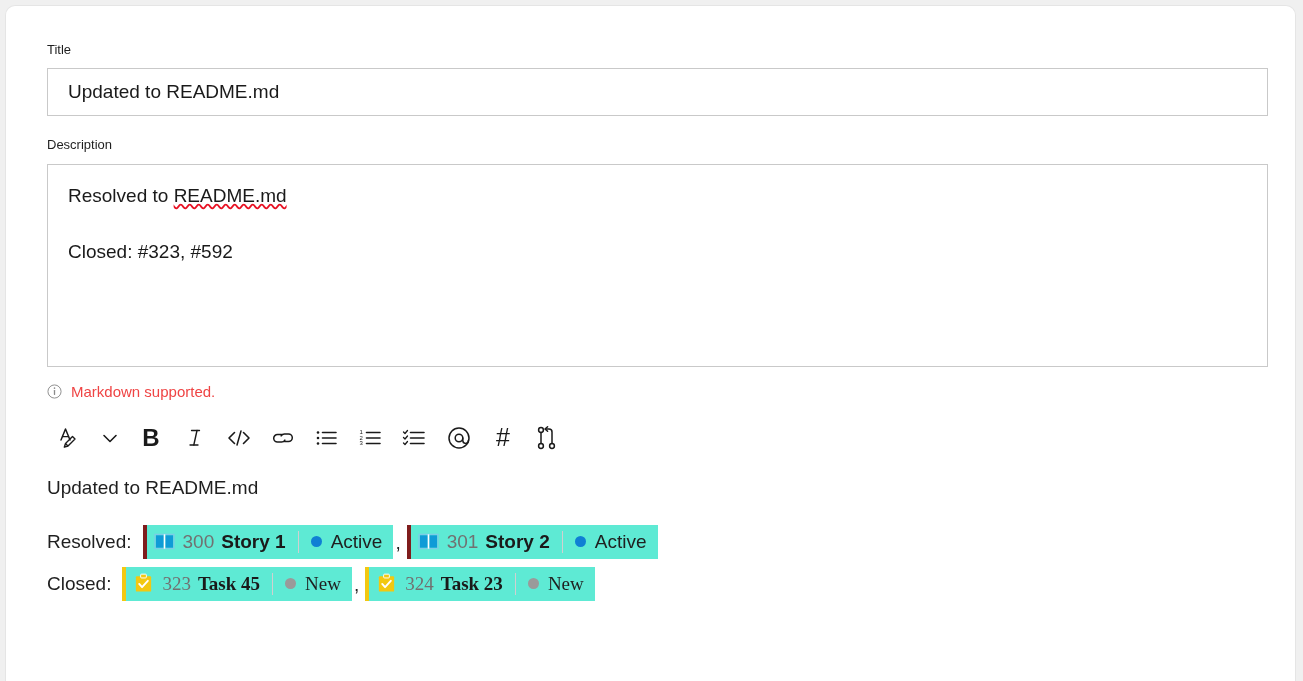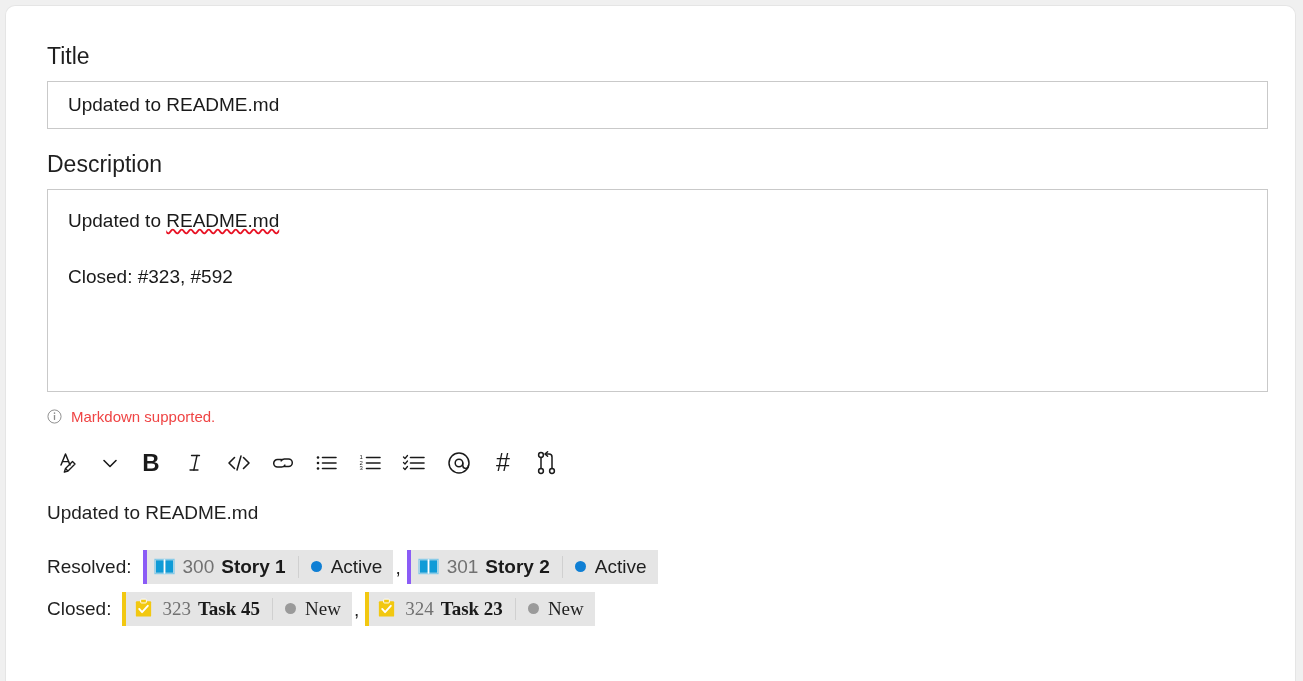--- a/index.html
+++ b/index.html
@@ -15,21 +15,21 @@
     left: 6px; top: 6px;
     width: 1289px; height: 700px;
     background: #ffffff;
     border-radius: 9px 9px 0 0;
     box-shadow: 0 0 0 1px rgba(0,0,0,0.045);
     overflow: hidden;
   }
   .pad { padding: 36px 33px 0 41px; }
 
   .field-label {
-    font-size: 23px;
+    font-size: 13px;
     color: #1f1f1f;
     line-height: 1.25;
     margin-bottom: 10px;
   }
   .title-input {
     width: 1221px;
     height: 48px;
     border: 1px solid #c9c9c9;
     background: #fff;
     font-family: "Liberation Sans", sans-serif;
@@ -111,22 +111,22 @@
     height: 37px;
     white-space: nowrap;
   }
   .row-label { margin-right: 11px; }
   .comma { margin: 0 6px 0 2px; align-self: flex-end; padding-bottom: 6px; }
 
   .chip {
     display: inline-flex;
     align-items: center;
     height: 34px;
-    background: #e5e5e5;
-    border-left: 4px solid #8b5cf6;
+    background: #5eead4;
+    border-left: 4px solid #7f1d1d;
     padding: 0 11px 0 7px;
     font-size: 19px;
   }
   .chip.task { border-left-color: #f2c811; font-family: Liberation Serif, serif; }
   .chip-ico { width: 21px; height: 21px; margin-right: 8px; flex: 0 0 auto; display:block; }
   .chip-id { color: #717171; margin-right: 7px; }
   .chip-name { color: #1a1a1a; font-weight: bold; }
   .chip-sep {
     width: 1px; height: 22px;
     background: #d0d0d0;
@@ -148,21 +148,21 @@
   <div class="pad">
 
     <div class="field-label">Title</div>
     <input class="title-input" type="text" value="Updated to README.md" style="">
 
     <div class="spacer-18"></div>
 
     <div class="field-label">Description</div>
 
     <div class="desc-box">
-      <div class="desc-line"><span>Updated to </span><span class="spellerr">README.md</span></div>
+      <div class="desc-line"><span>Resolved to </span><span class="spellerr">README.md</span></div>
       <div class="blank-line"></div>
       <div class="desc-line">Closed: #323, #592</div>
     </div>
 
     <div class="md-note">
       <svg class="info-ico" viewBox="0 0 16 16">
         <circle cx="8" cy="8" r="7" fill="none" stroke="#8a8a8a" stroke-width="1"></circle>
         <circle cx="8" cy="4.4" r="0.85" fill="#8a8a8a"></circle>
         <rect x="7.3" y="6.4" width="1.4" height="5.3" rx="0.5" fill="#8a8a8a"></rect>
       </svg>

